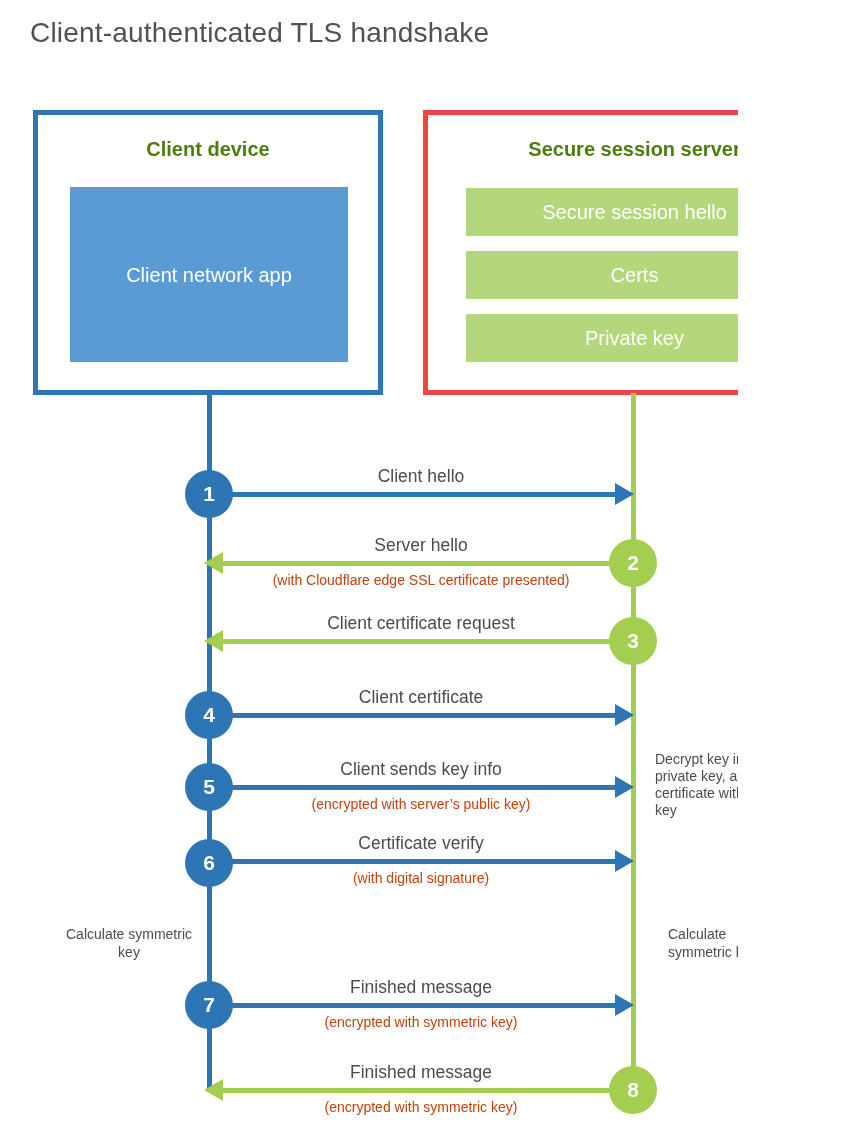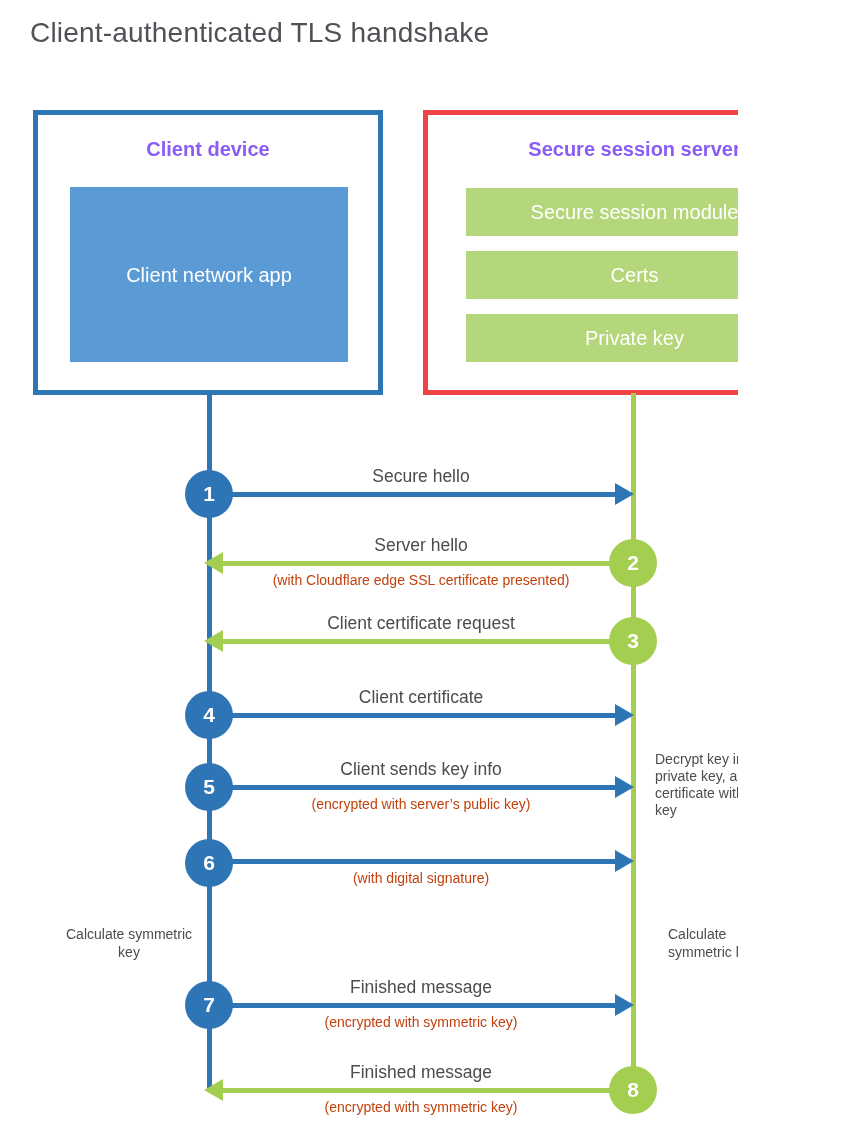--- a/index.html
+++ b/index.html
@@ -10,21 +10,21 @@
   }
   .page-title{
     position:absolute;left:30px;top:17px;font-size:28px;font-weight:400;
     color:#4e5256;letter-spacing:.2px;
   }
   
   .actor-box{position:absolute;top:110px;height:285px;background:#fff;box-sizing:border-box;}
   .client-box{left:33px;width:350px;border:5px solid #2e75b6;}
   .server-box{left:423px;width:423px;border:5px solid #ef4444;}
   .box-title{
-    margin-top:23px;text-align:center;font-size:20px;font-weight:700;color:#8b5cf6;
+    margin-top:23px;text-align:center;font-size:20px;font-weight:700;color:#4d7c0f;
   }
   .client-inner{
     position:absolute;left:32px;top:72px;width:278px;height:175px;background:#5b9bd5;
     display:flex;align-items:center;justify-content:center;text-align:center;
   }
   .client-inner span{display:inline-block;width:190px;font-size:20px;color:#ffffff;line-height:26px;}
   .server-bar{
     position:absolute;left:38px;width:337px;height:48px;background:#b4d77b;
     display:flex;align-items:center;justify-content:center;
     font-size:20px;color:#ffffff;
@@ -72,29 +72,29 @@
 
   <div class="actor-box client-box">
     <div class="box-title">Client device</div>
     <div class="client-inner">
       <span>Client network app</span>
     </div>
   </div>
 
   <div class="actor-box server-box">
     <div class="box-title">Secure session server</div>
-    <div class="server-bar bar-1">Secure session module</div>
+    <div class="server-bar bar-1">Secure session hello</div>
     <div class="server-bar bar-2">Certs</div>
     <div class="server-bar bar-3">Private key</div>
   </div>
 
   <div class="vline blue"></div>
   <div class="vline green"></div>
 
-  <div class="arrow-label" style="top:466px">Secure hello</div>
+  <div class="arrow-label" style="top:466px">Client hello</div>
   <div class="shaft blue" style="top:492px"></div>
   <div class="head right" style="top:483px"></div>
   <div class="circle blue" style="top:470px">1</div>
 
   <div class="arrow-label" style="top:535px">Server hello</div>
   <div class="shaft green" style="top:561px"></div>
   <div class="head left" style="top:552px"></div>
   <div class="arrow-sub" style="top:572px">(with Cloudflare edge SSL certificate presented)</div>
   <div class="circle green" style="top:539px">2</div>
 
@@ -107,20 +107,21 @@
   <div class="shaft blue" style="top:713px"></div>
   <div class="head right" style="top:704px"></div>
   <div class="circle blue" style="top:691px">4</div>
 
   <div class="arrow-label" style="top:759px">Client sends key info</div>
   <div class="shaft blue" style="top:785px"></div>
   <div class="head right" style="top:776px"></div>
   <div class="arrow-sub" style="top:796px">(encrypted with server’s public key)</div>
   <div class="circle blue" style="top:763px">5</div>
 
+  <div class="arrow-label" style="top:833px">Certificate verify</div>
   <div class="shaft blue" style="top:859px"></div>
   <div class="head right" style="top:850px"></div>
   <div class="arrow-sub" style="top:870px">(with digital signature)</div>
   <div class="circle blue" style="top:839px">6</div>
 
   <div class="note note-decrypt">Decrypt key info with server private key, and verify client certificate with client public key</div>
   <div class="note note-calc-left">Calculate symmetric key</div>
   <div class="note note-calc-right">Calculate symmetric key</div>
 
   <div class="arrow-label" style="top:977px">Finished message</div>

